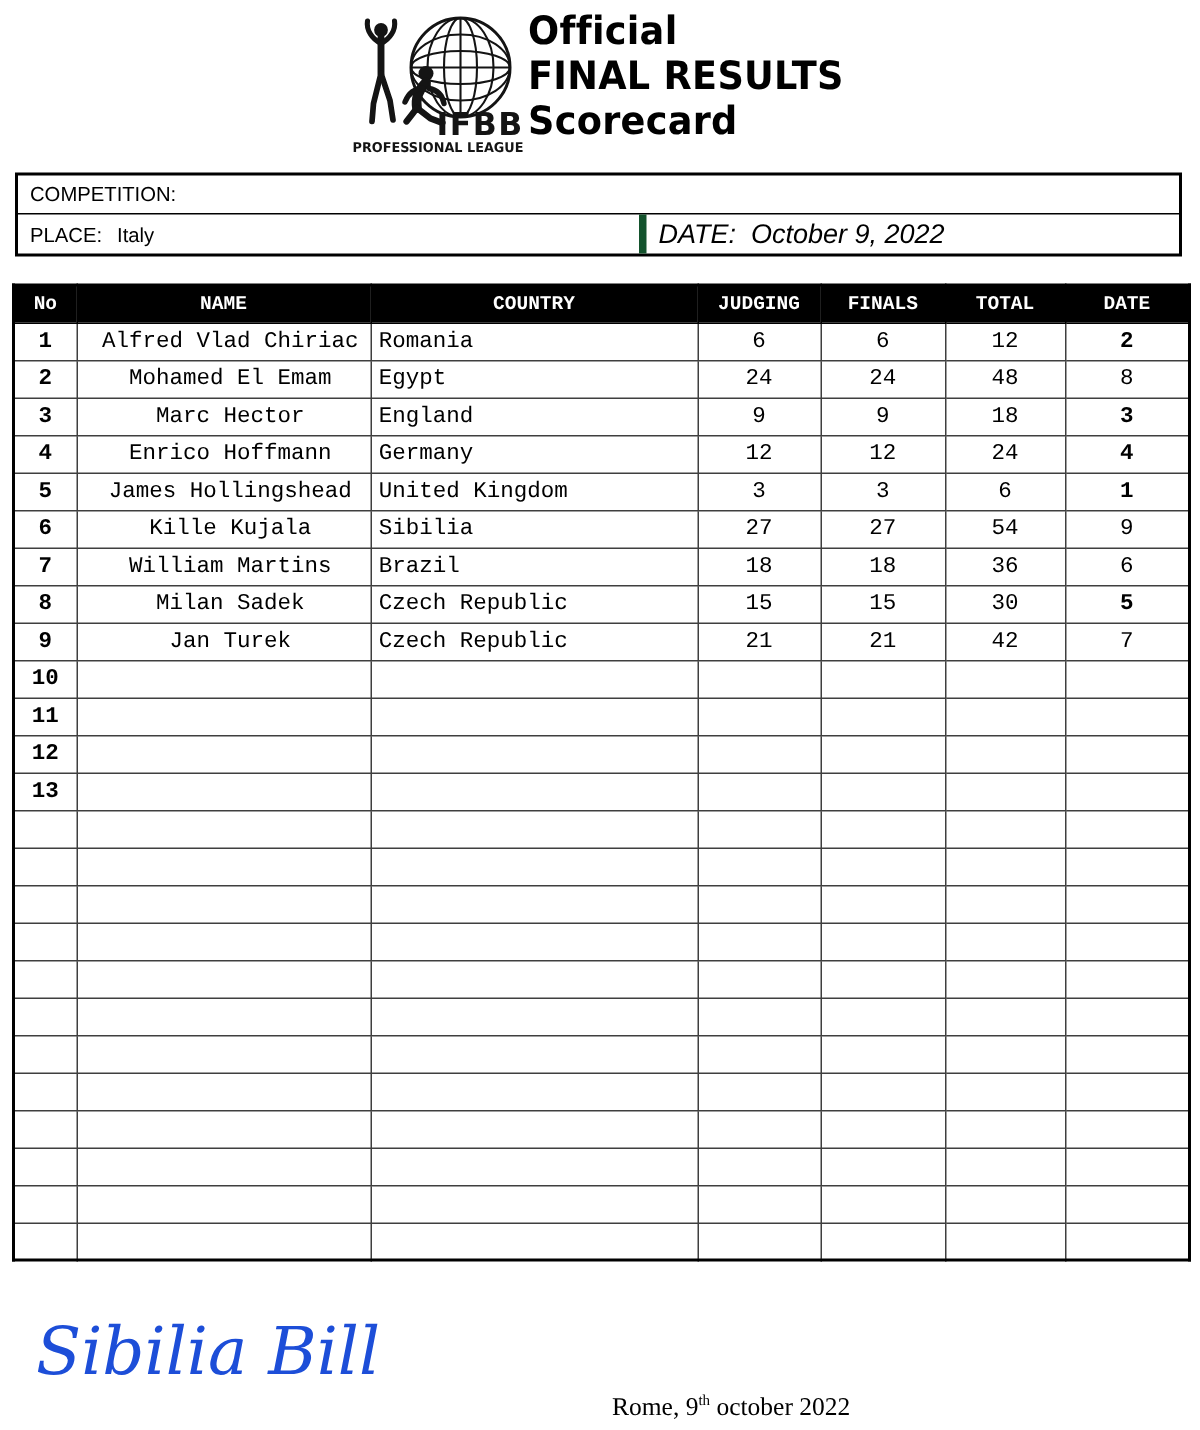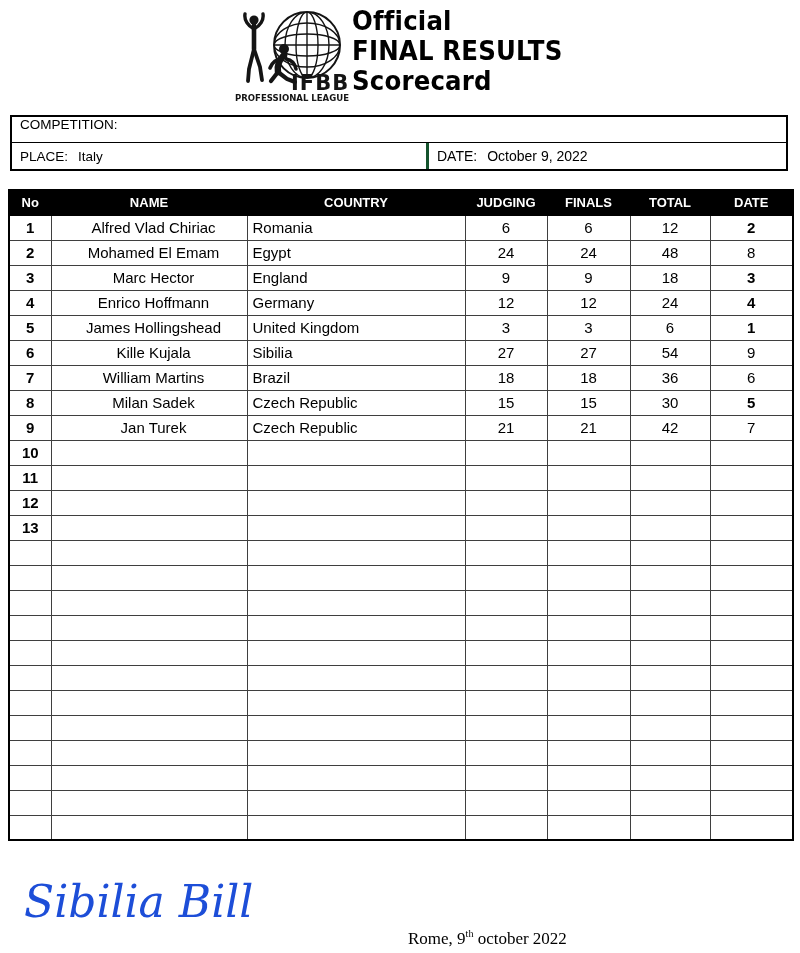--- a/index.html
+++ b/index.html
@@ -22,40 +22,40 @@
   }
   .title-line { display: block; white-space: nowrap; }
 
   
   .info-box {
     position: absolute; left: 10px; top: 115px; width: 778px;
     border: 2px solid #000; background: #fff;
   }
   .info-row-competition {
     height: 26px; border-bottom: 1px solid #000;
-    display: flex; align-items: flex-start; padding-left: 8px;
+    display: flex; align-items: center; padding-left: 8px;
     font-size: 13.5px; white-space: pre;
   }
   .info-row-bottom { height: 26px; display: flex; justify-content: space-between; }
   .info-cell-place {
     width: 414px; display: flex; align-items: center;
     padding-left: 8px; font-size: 13.5px; white-space: pre;
   }
   .info-cell-date {
-    flex: 1; border-left: 3px solid #14532d;
+    flex: 1; border-left: 5px solid #14532d;
     display: flex; align-items: center; padding-left: 8px;
-    font-size: 14px; white-space: pre;
+    font-size: 18px; white-space: pre; font-style: italic;
   }
   .info-label { margin-right: 10px; }
 
   
   table.results {
     position: absolute; left: 8px; top: 189px;
     border-collapse: collapse; table-layout: fixed;
-    border: 2px solid #000; background: #fff;
+    border: 2px solid #000; background: #fff; font-family: Liberation Mono, monospace;
   }
   table.results th {
     background: #000; color: #fff;
     font-size: 13px; font-weight: bold;
     height: 25px; border: 1px solid #000;
     text-align: center; vertical-align: middle;
   }
   table.results td {
     border: 1px solid #3f3f3f; height: 25px;
     font-size: 15px; vertical-align: middle;

